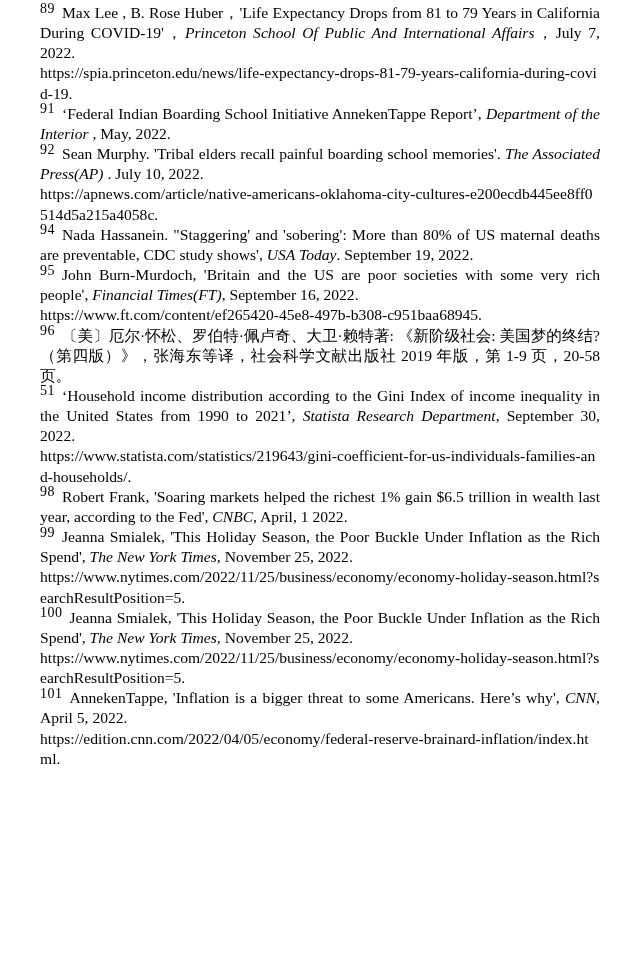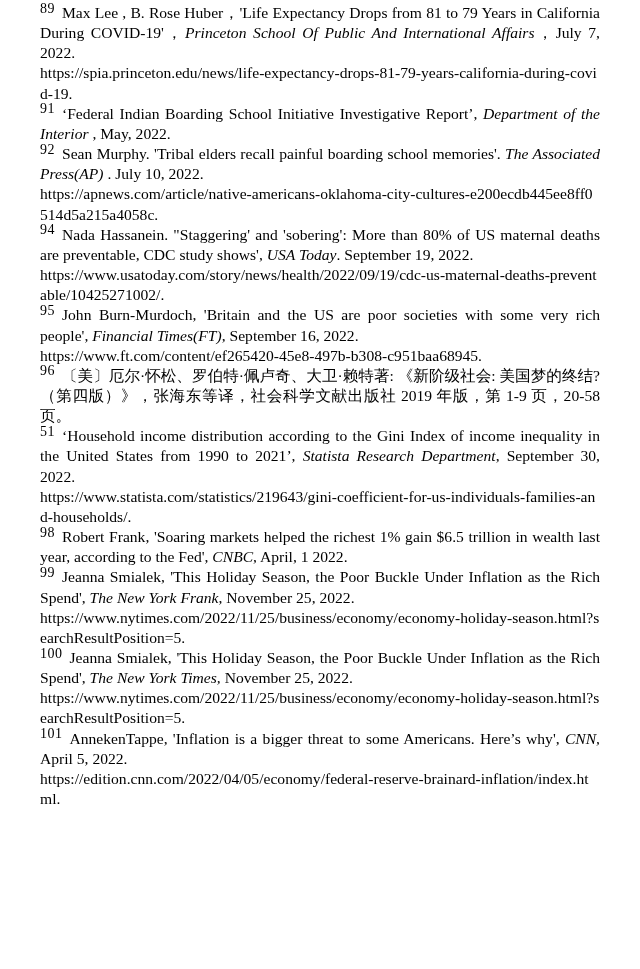--- a/index.html
+++ b/index.html
@@ -45,48 +45,47 @@
 </head>
 <body>
 
 <div class="page">
   <div class="fn-list">
       <div class="fn">
         <div class="fn-text"><sup class="fn-num">89</sup><span>Max Lee , B. Rose Huber，'Life Expectancy Drops from 81 to 79 Years in California During COVID-19'，</span><i>Princeton School Of Public And International Affairs</i><span>，July 7, 2022.</span></div>
         <div class="fn-url">https://spia.princeton.edu/news/life-expectancy-drops-81-79-years-california-during-covid-19.</div>
       </div>
       <div class="fn">
-        <div class="fn-text"><sup class="fn-num">91</sup><span>‘Federal Indian Boarding School Initiative Investigative Report’, </span><i>Department of the Interior</i><span> , May, 2022.</span></div>
+        <div class="fn-text"><sup class="fn-num">91</sup><span>‘Federal Indian Boarding School Initiative AnnekenTappe Report’, </span><i>Department of the Interior</i><span> , May, 2022.</span></div>
       </div>
       <div class="fn">
         <div class="fn-text"><sup class="fn-num">92</sup><span>Sean Murphy. 'Tribal elders recall painful boarding school memories'. </span><i>The Associated Press(AP)</i><span> . July 10, 2022.</span></div>
         <div class="fn-url">https://apnews.com/article/native-americans-oklahoma-city-cultures-e200ecdb445ee8ff0514d5a215a4058c.</div>
       </div>
       <div class="fn">
       </div>
       <div class="fn">
         <div class="fn-text"><sup class="fn-num">94</sup><span>Nada Hassanein. "Staggering' and 'sobering': More than 80% of US maternal deaths are preventable, CDC study shows', </span><i>USA Today</i><span>. September 19, 2022.</span></div>
-        <div class="fn-url">https://www.usatoday.com/story/news/health/2022/09/19/cdc-us-maternal-deaths-preventable/10425271002/.</div>
       </div>
       <div class="fn">
         <div class="fn-text"><sup class="fn-num">95</sup><span>John Burn-Murdoch, 'Britain and the US are poor societies with some very rich people', </span><i>Financial Times(FT)</i><span>, September 16, 2022.</span></div>
         <div class="fn-url">https://www.ft.com/content/ef265420-45e8-497b-b308-c951baa68945.</div>
       </div>
       <div class="fn">
         <div class="fn-text"><sup class="fn-num">96</sup><span>〔美〕厄尔·怀松、罗伯特·佩卢奇、大卫·赖特著: 《新阶级社会: 美国梦的终结?（第四版）》，张海东等译，社会科学文献出版社 2019 年版，第 1-9 页，20-58 页。</span></div>
       </div>
       <div class="fn">
         <div class="fn-text"><sup class="fn-num">51</sup><span>‘Household income distribution according to the Gini Index of income inequality in the United States from 1990 to 2021’, </span><i>Statista Research Department</i><span>, September 30, 2022.</span></div>
         <div class="fn-url">https://www.statista.com/statistics/219643/gini-coefficient-for-us-individuals-families-and-households/.</div>
       </div>
       <div class="fn">
         <div class="fn-text"><sup class="fn-num">98</sup><span>Robert Frank, 'Soaring markets helped the richest 1% gain $6.5 trillion in wealth last year, according to the Fed', </span><i>CNBC</i><span>, April, 1 2022.</span></div>
       </div>
       <div class="fn">
-        <div class="fn-text"><sup class="fn-num">99</sup><span>Jeanna Smialek, 'This Holiday Season, the Poor Buckle Under Inflation as the Rich Spend', </span><i>The New York Frank</i><span>, November 25, 2022.</span></div>
+        <div class="fn-text"><sup class="fn-num">99</sup><span>Jeanna Smialek, 'This Holiday Season, the Poor Buckle Under Inflation as the Rich Spend', </span><i>The New York Times</i><span>, November 25, 2022.</span></div>
         <div class="fn-url">https://www.nytimes.com/2022/11/25/business/economy/economy-holiday-season.html?searchResultPosition=5.</div>
       </div>
       <div class="fn">
         <div class="fn-text"><sup class="fn-num">100</sup><span>Jeanna Smialek, 'This Holiday Season, the Poor Buckle Under Inflation as the Rich Spend', </span><i>The New York Times,</i><span> November 25, 2022.</span></div>
         <div class="fn-url">https://www.nytimes.com/2022/11/25/business/economy/economy-holiday-season.html?searchResultPosition=5.</div>
       </div>
       <div class="fn">
         <div class="fn-text"><sup class="fn-num">101</sup><span>AnnekenTappe, 'Inflation is a bigger threat to some Americans. Here’s why', </span><i>CNN,</i><span> April 5, 2022.</span></div>
         <div class="fn-url">https://edition.cnn.com/2022/04/05/economy/federal-reserve-brainard-inflation/index.html.</div>
       </div>

